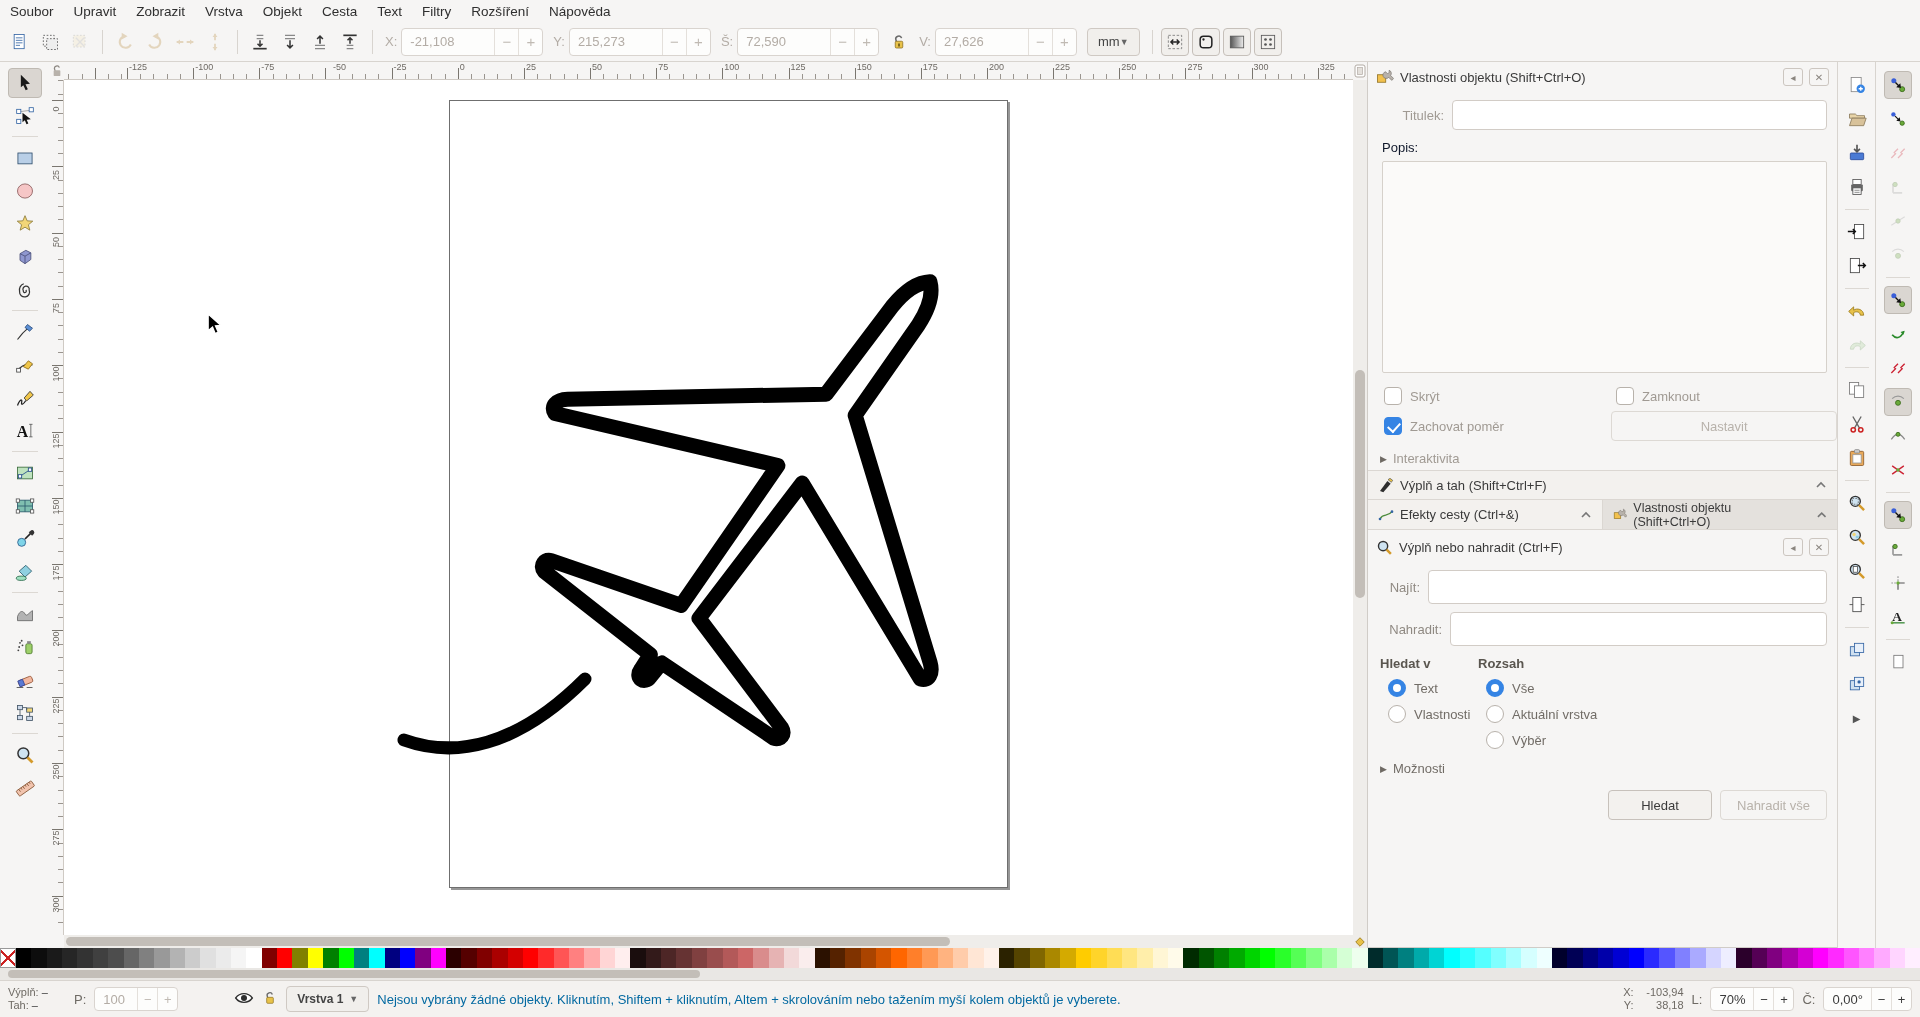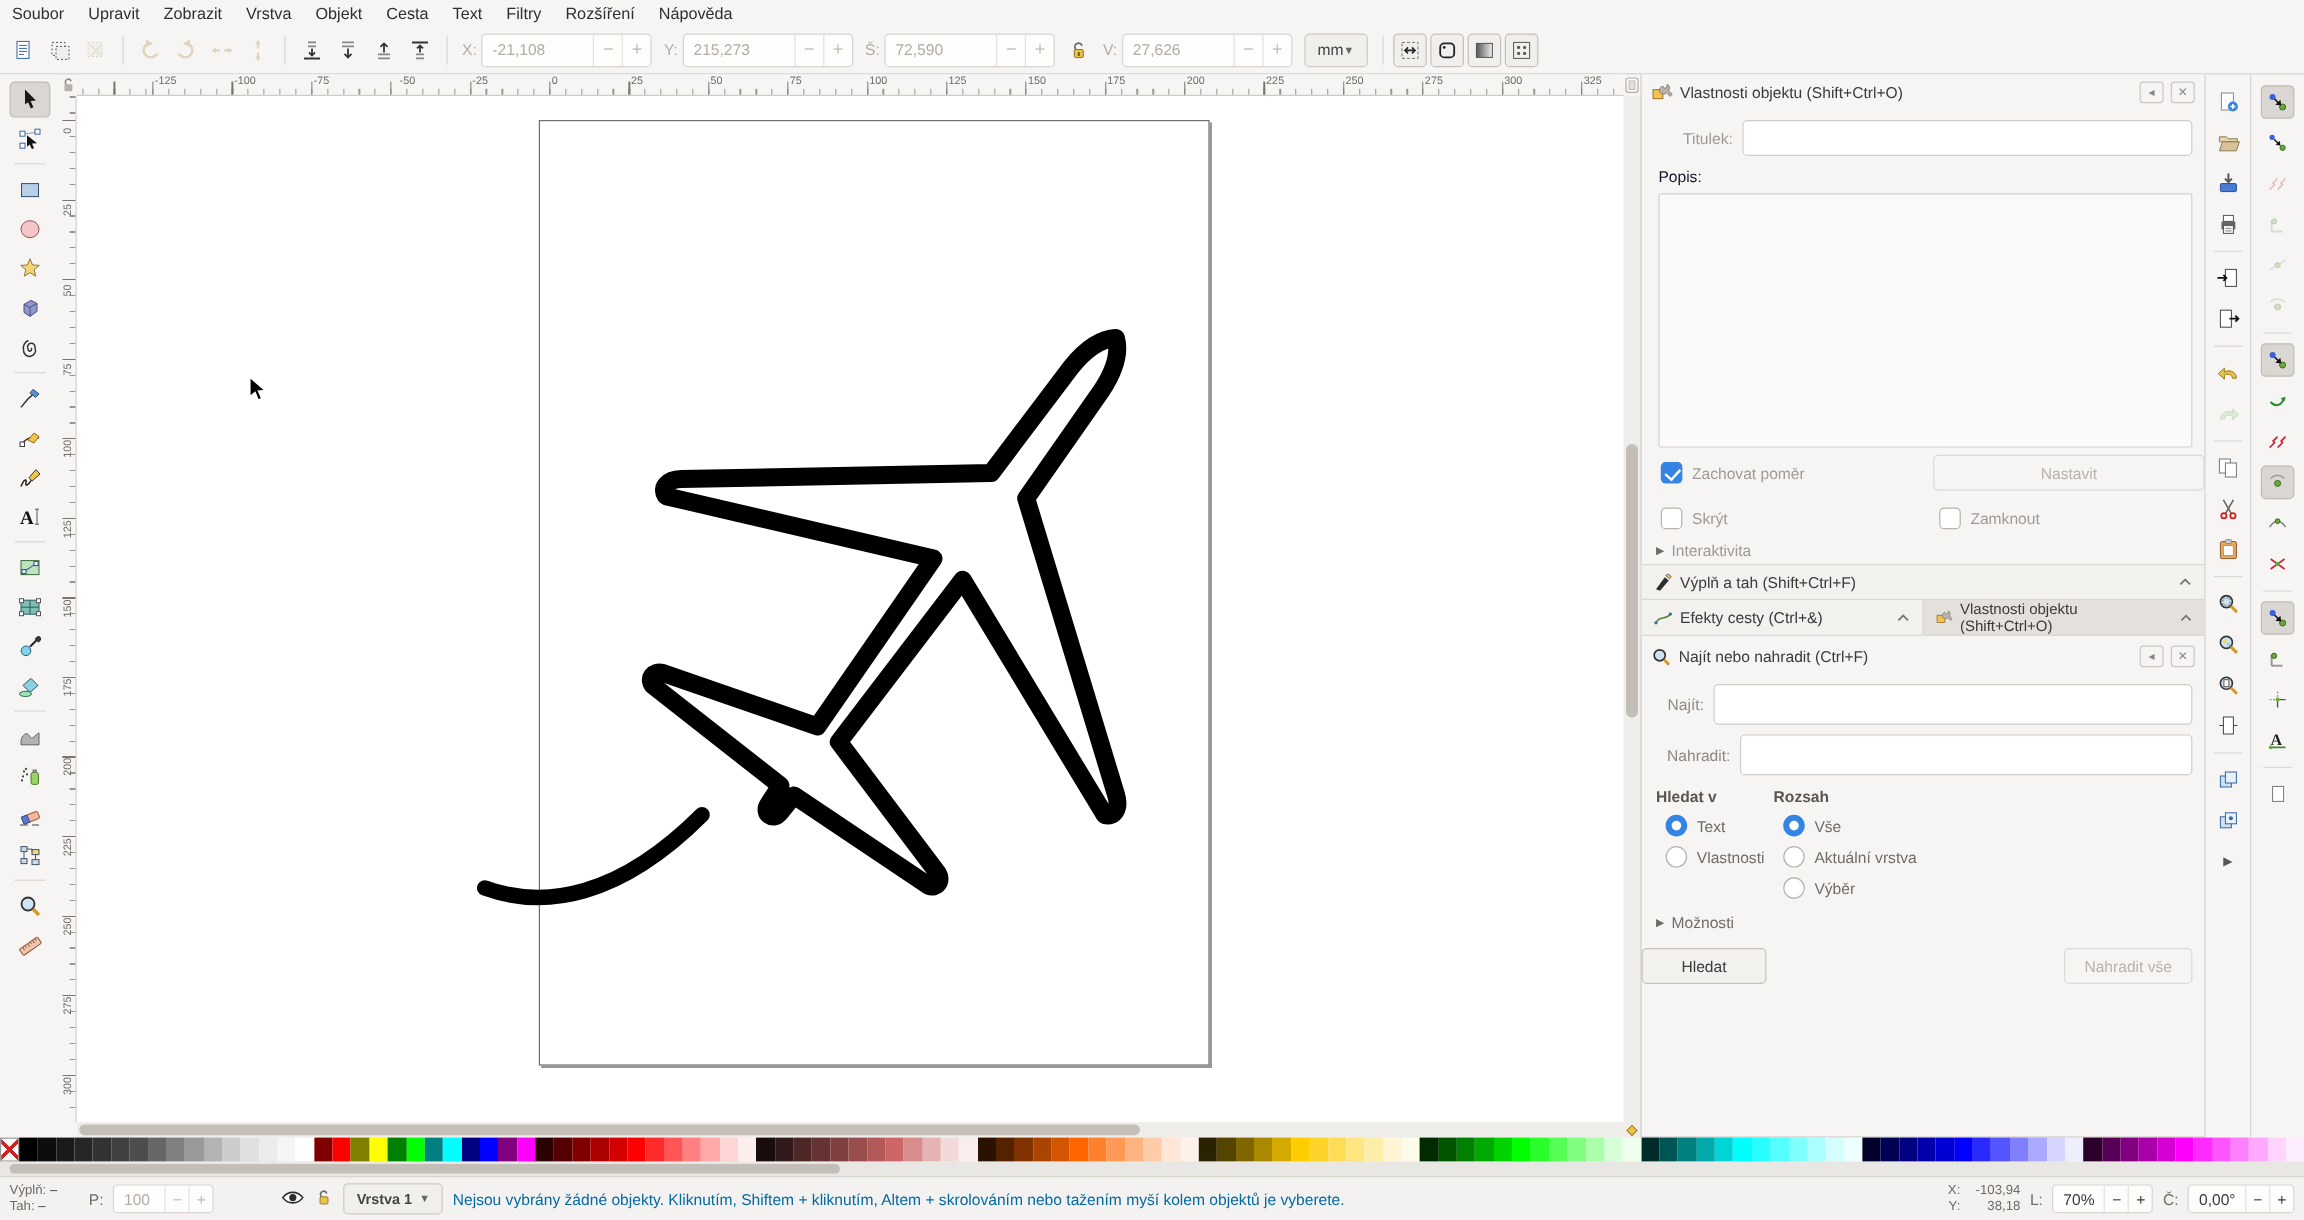--- a/index.html
+++ b/index.html
@@ -77,21 +77,21 @@
   .exp-tri{font-size:9px;color:#6f6a64}
   .sect{display:flex;align-items:center;gap:6px;height:30px;padding:0 10px;background:#f3f1ee;border-top:1px solid #dbd7d2;border-bottom:1px solid #dbd7d2;color:#3a3a3a}
   .sect .sp{flex:1}
   .tabrow{display:flex}
   .tabrow .sect{flex:1;border-top:none}
   .tabrow .sect.activeTab{background:#e4e1dd;border-left:1px solid #dbd7d2}
   .boldlbl{font-weight:bold;color:#5a564f}
   .radio{width:18px;height:18px;border-radius:50%;border:1px solid #b8b2ab;background:#fff;flex:none}
   .radio.sel{border:5px solid #3584e4}
   .radlabel{margin-left:8px;color:#716c66}
-  #fr-buttons{display:flex;justify-content:space-between;gap:8px;margin:14px 10px 0 0}
+  #fr-buttons{display:flex;justify-content:flex-end;gap:8px;margin:14px 10px 0 0}
   #fr-buttons .btn{min-width:104px}
 
   
   #commandsbar{position:absolute;left:1837px;top:0;width:38px;height:886px;border-left:1px solid #d8d4cf;display:flex;flex-direction:column;align-items:center;padding-top:6px}
   #snapbar{position:absolute;left:1875px;top:0;width:45px;height:886px;border-left:1px solid #d8d4cf;display:flex;flex-direction:column;align-items:center;padding-top:6px}
   .ic{width:28px;height:28px;display:flex;align-items:center;justify-content:center;margin:3px 0;border-radius:4px;border:1px solid transparent}
   .ic.active{background:#dad6d1;border-color:#bfbab3}
   .ic.dim{opacity:.28}
   .ic-sep{width:24px;height:1px;background:#dcd8d3;margin:5px 0}
 
@@ -551,36 +551,36 @@
         <span class="mini-btn">◂</span>
         <span class="mini-btn">✕</span>
       </div>
       <div class="frow">
         <span class="flabel">Titulek:</span>
         <input class="ftext" value="" style="">
       </div>
       <div class="plabel">Popis:</div>
       <div id="desc-box"></div>
 
+      <div style="display:flex;margin-top:2px">
+        <div class="chkrow half">
+          <span class="chk"></span>
+          <span class="chklabel">Skrýt</span>
+        </div>
+        <div class="chkrow" style="margin-left:0">
+          <span class="chk"></span>
+          <span class="chklabel">Zamknout</span>
+        </div>
+      </div>
       <div style="display:flex;align-items:center;margin-top:6px">
         <div class="chkrow half" style="margin-top:0">
           <span class="chk checked"></span>
           <span class="chklabel">Zachovat poměr</span>
         </div>
         <button class="btn" disabled="" style="width:230px">Nastavit</button>
-      </div>
-      <div style="display:flex;margin-top:2px">
-        <div class="chkrow half">
-          <span class="chk"></span>
-          <span class="chklabel">Skrýt</span>
-        </div>
-        <div class="chkrow" style="margin-left:0">
-          <span class="chk"></span>
-          <span class="chklabel">Zamknout</span>
-        </div>
       </div>
       <div class="expander">
         <span class="exp-tri">▶</span>
         <span>Interaktivita</span>
       </div>
 
       <div class="sect" style="margin-top:4px">
         <svg width="16" height="16" viewBox="0 0 24 24">
             <path d="M3 21 L14 6 l5 4 -11 13Z" fill="#2e2e2e"></path>
             <path d="M15 4 l5 4 2-3 -4-3Z" fill="#e8c24a" stroke="#555"></path>
@@ -615,21 +615,21 @@
               <path d="M2 6 L6 2 L10 6" fill="none" stroke="#777" stroke-width="1.6"></path>
             </svg>
         </div>
       </div>
 
       <div class="dock-header" style="margin-top:2px">
         <svg width="17" height="17" viewBox="0 0 24 24">
             <circle cx="10" cy="10" r="6.5" fill="#cfe4f2" stroke="#333" stroke-width="2"></circle>
             <path d="M15 15 l6 6" stroke="#d49a2a" stroke-width="3.4"></path>
           </svg>
-        <span>Najít nebo nahradit (Ctrl+F)</span>
+        <span>Výplň nebo nahradit (Ctrl+F)</span>
         <span class="sp"></span>
         <span class="mini-btn">◂</span>
         <span class="mini-btn">✕</span>
       </div>
       <div class="frow" style="margin-left:12px">
         <span class="flabel" style="width:40px;color:#8f8982">Najít:</span>
         <input class="ftext" style="height: 34px;" value="">
       </div>
       <div class="frow" style="margin-left:12px">
         <span class="flabel" style="width:62px;color:#8f8982">Nahradit:</span>

